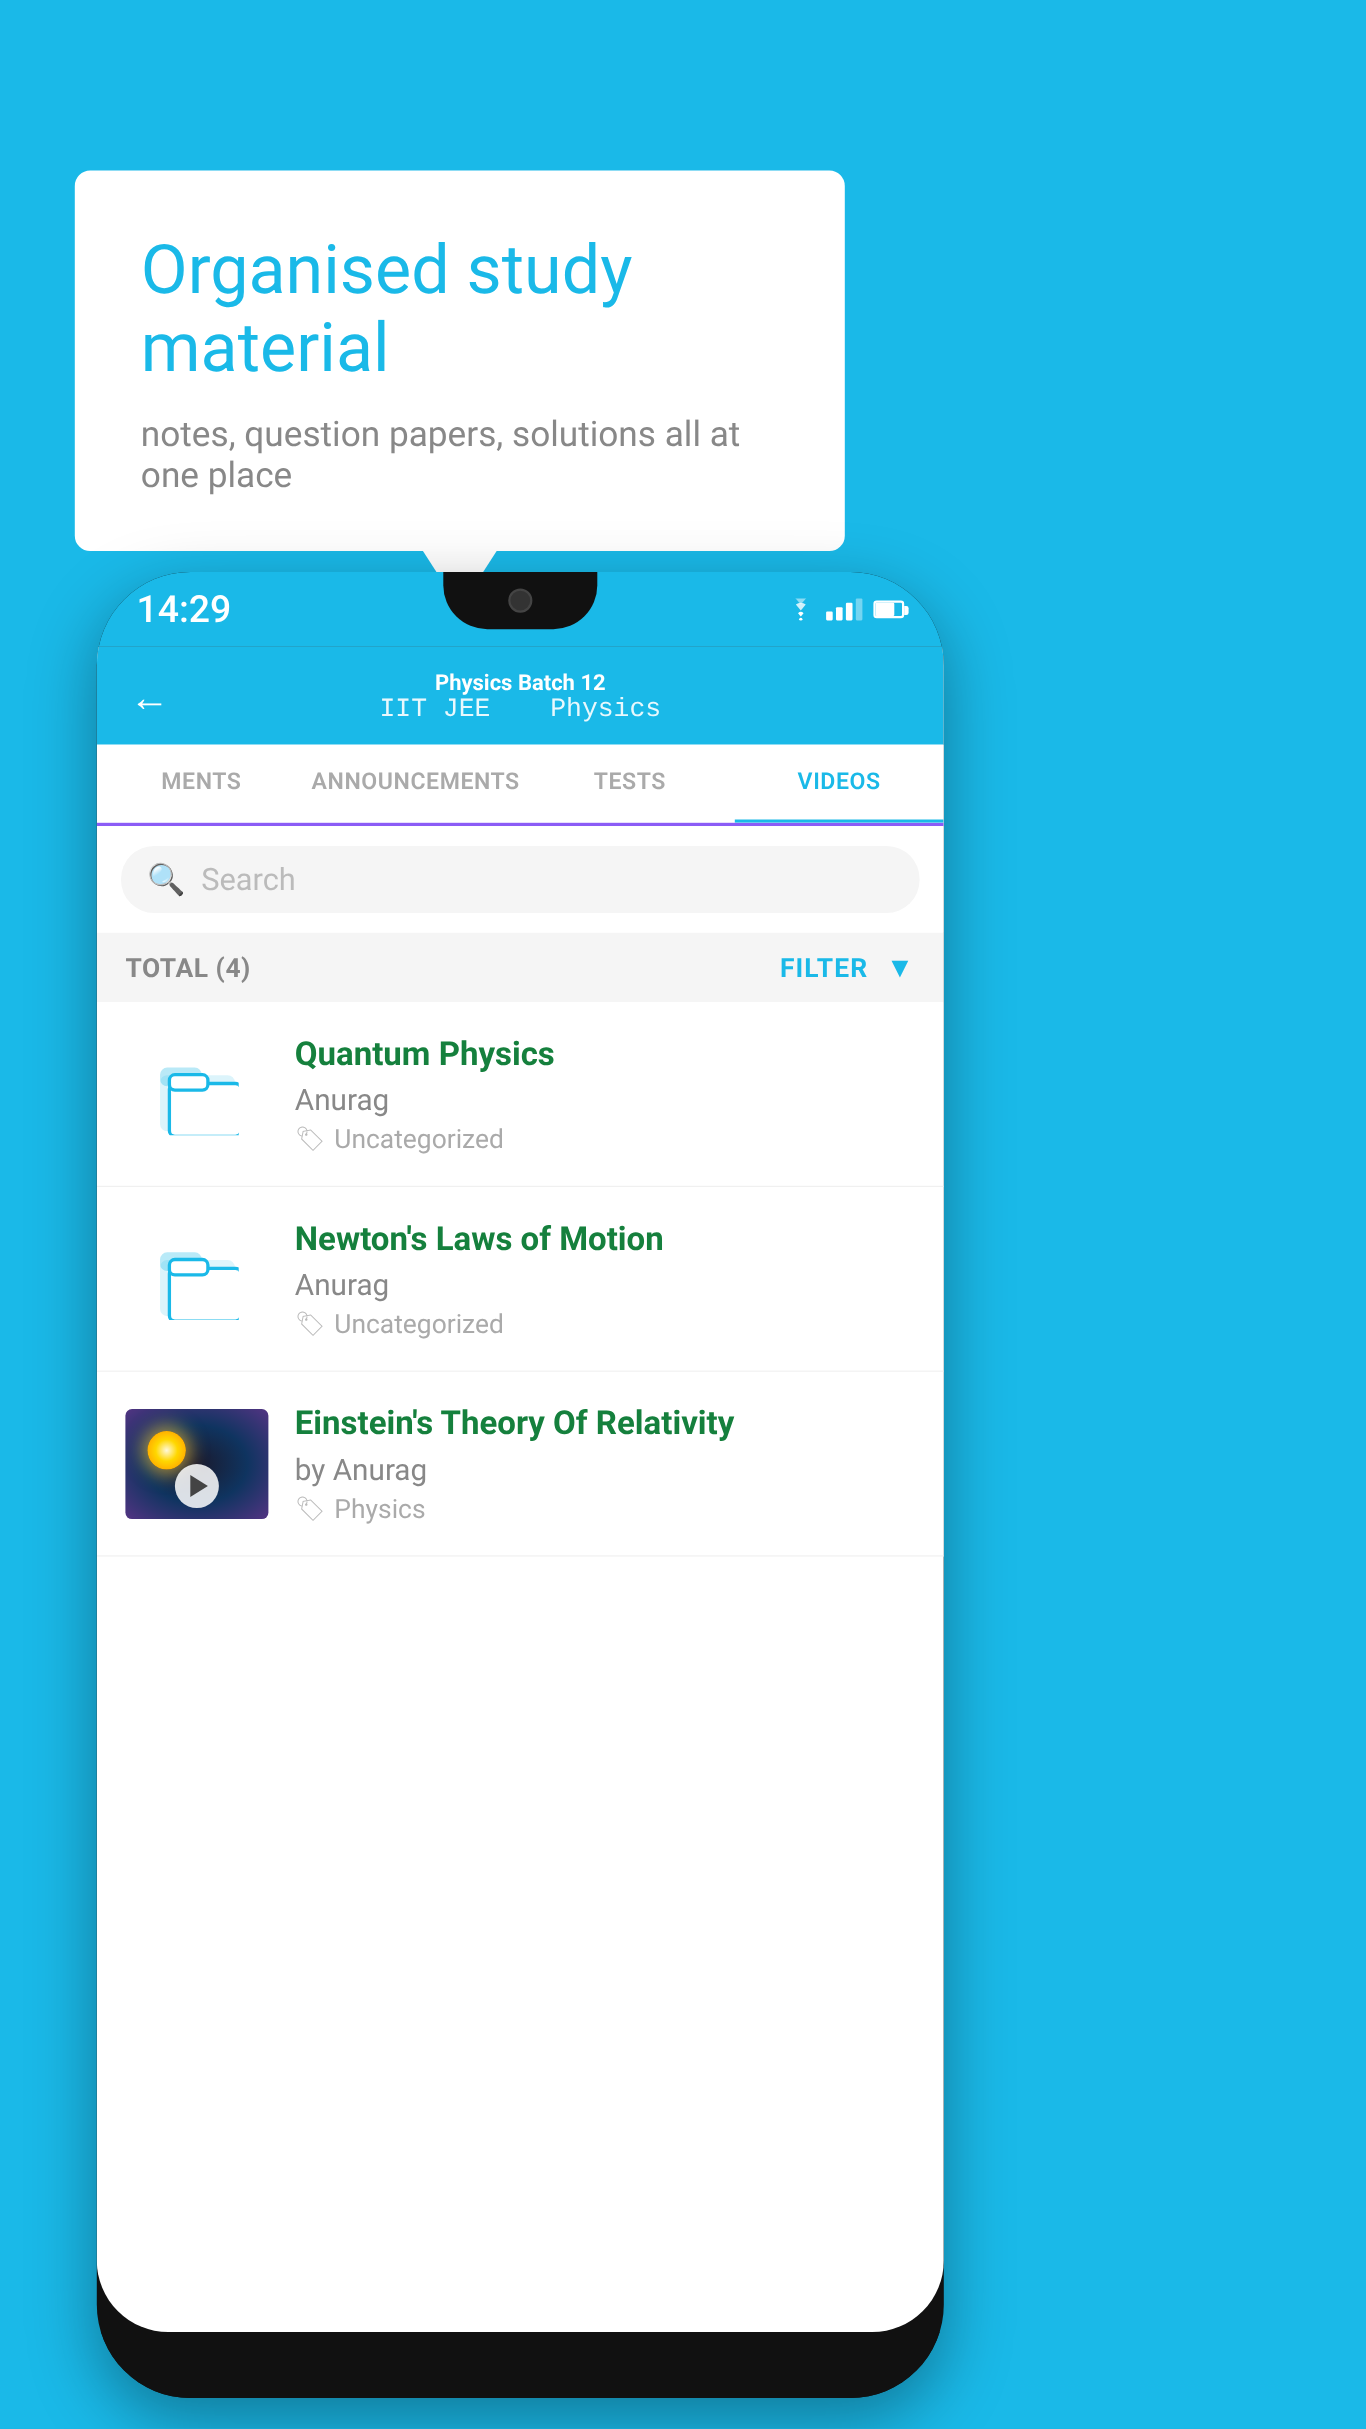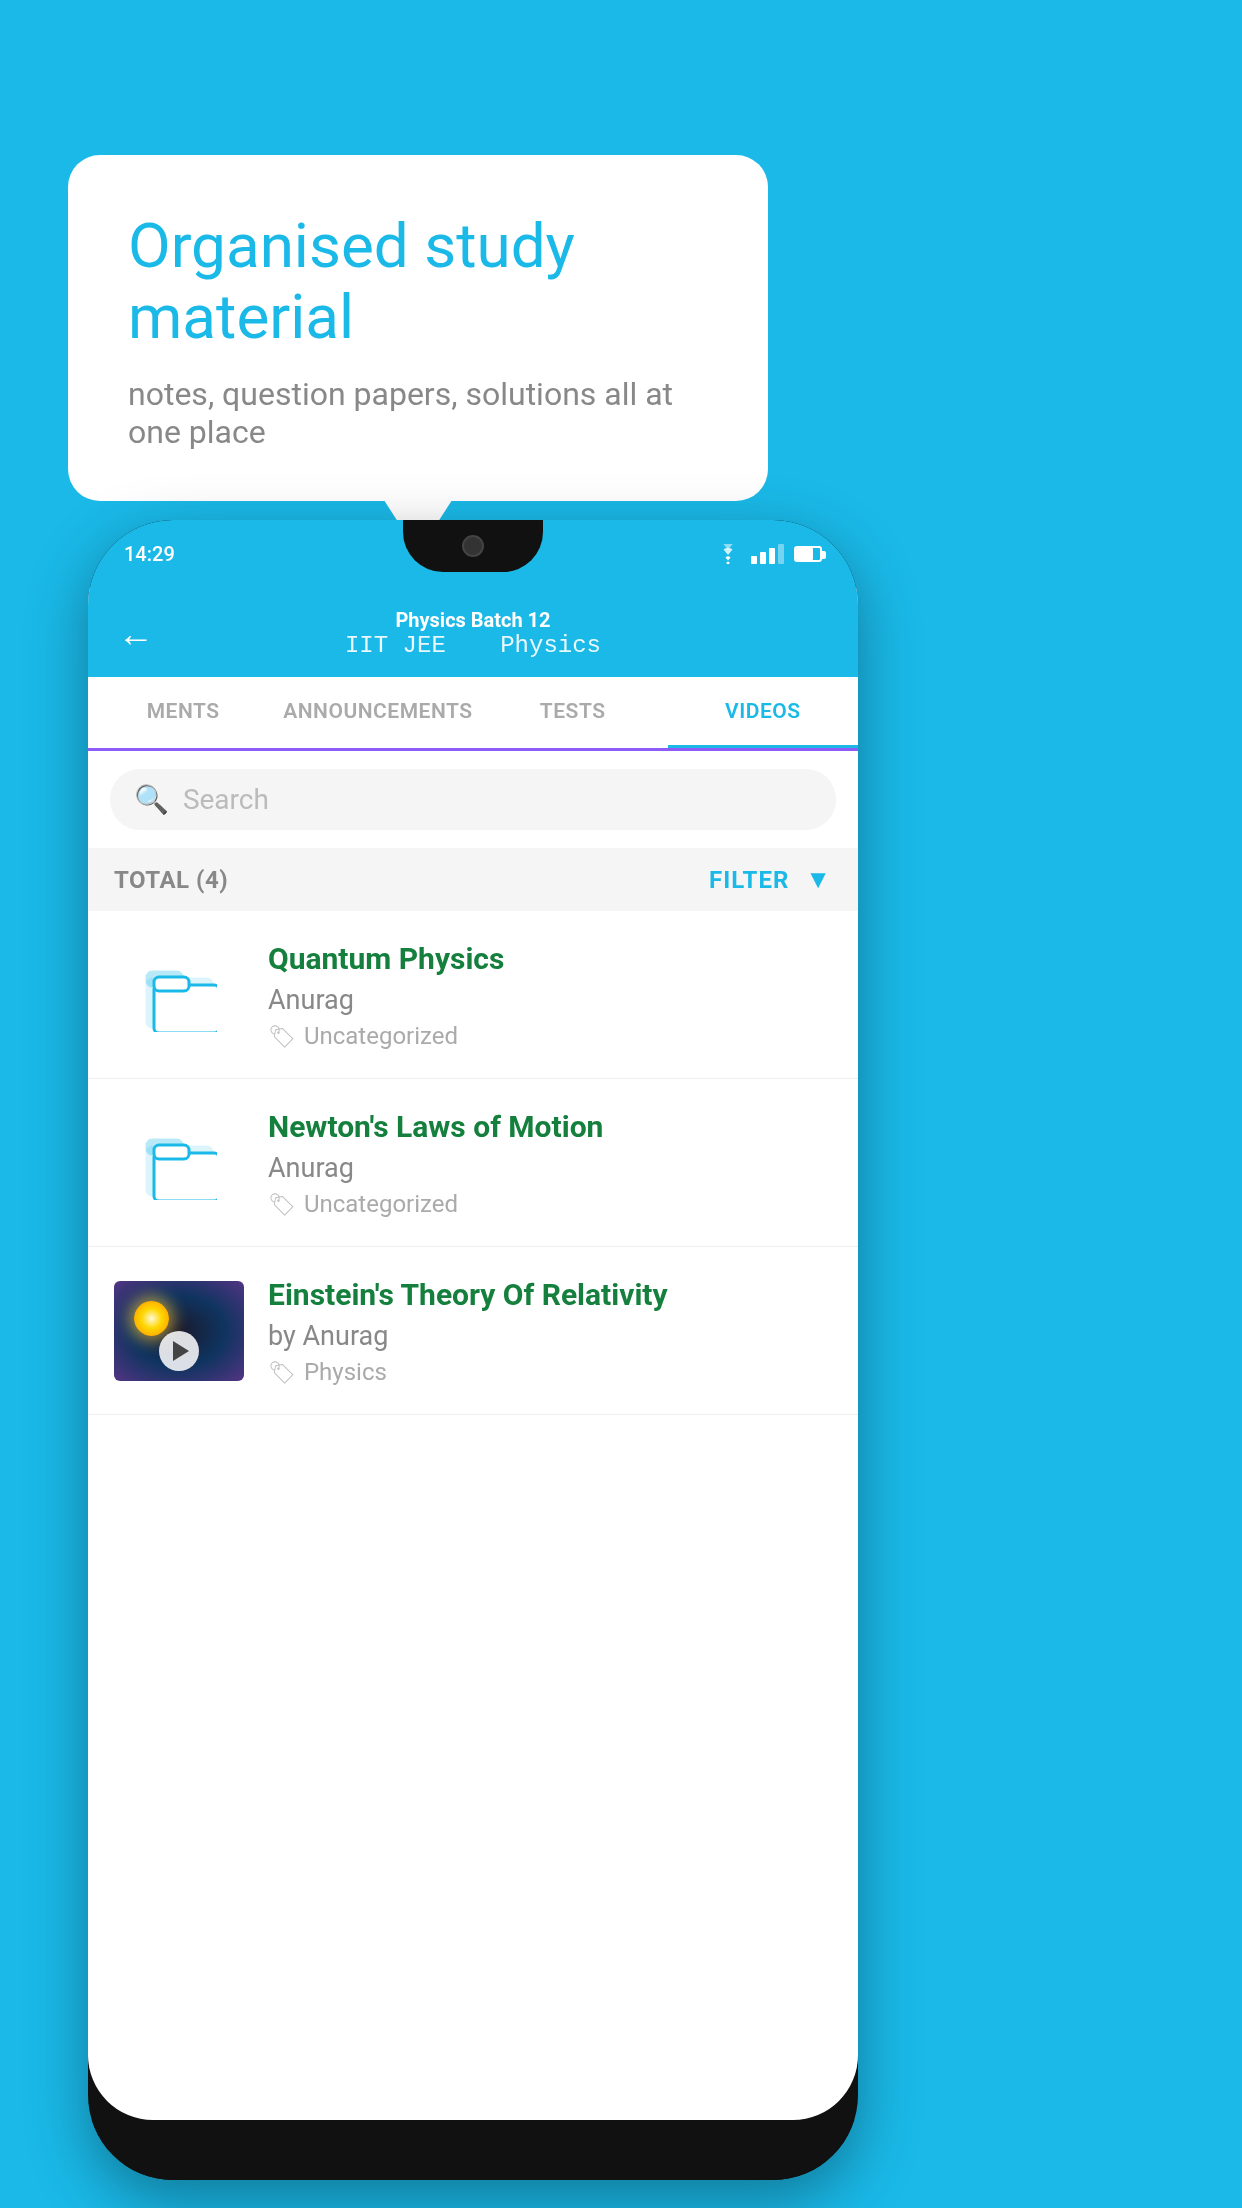--- a/index.html
+++ b/index.html
@@ -16,21 +16,21 @@
     
     .speech-bubble-container {
       position: absolute;
       top: 155px;
       left: 68px;
       width: 700px;
     }
 
     .speech-bubble {
       background: white;
-      border-radius: 32px;
+      border-radius: 14px;
       padding: 55px 60px 50px 60px;
       position: relative;
     }
 
     .speech-bubble::after {
       content: '';
       position: absolute;
       bottom: -52px;
       left: 50%;
       transform: translateX(-50%);
@@ -74,21 +74,21 @@
       height: 68px;
       display: flex;
       align-items: center;
       justify-content: space-between;
       padding: 0 36px;
       position: relative;
     }
 
     .status-time {
       color: white;
-      font-size: 20px;
+      font-size: 34px;
       font-weight: 500;
     }
 
     .status-icons {
       display: flex;
       align-items: center;
       gap: 10px;
     }
 
     .notch {

